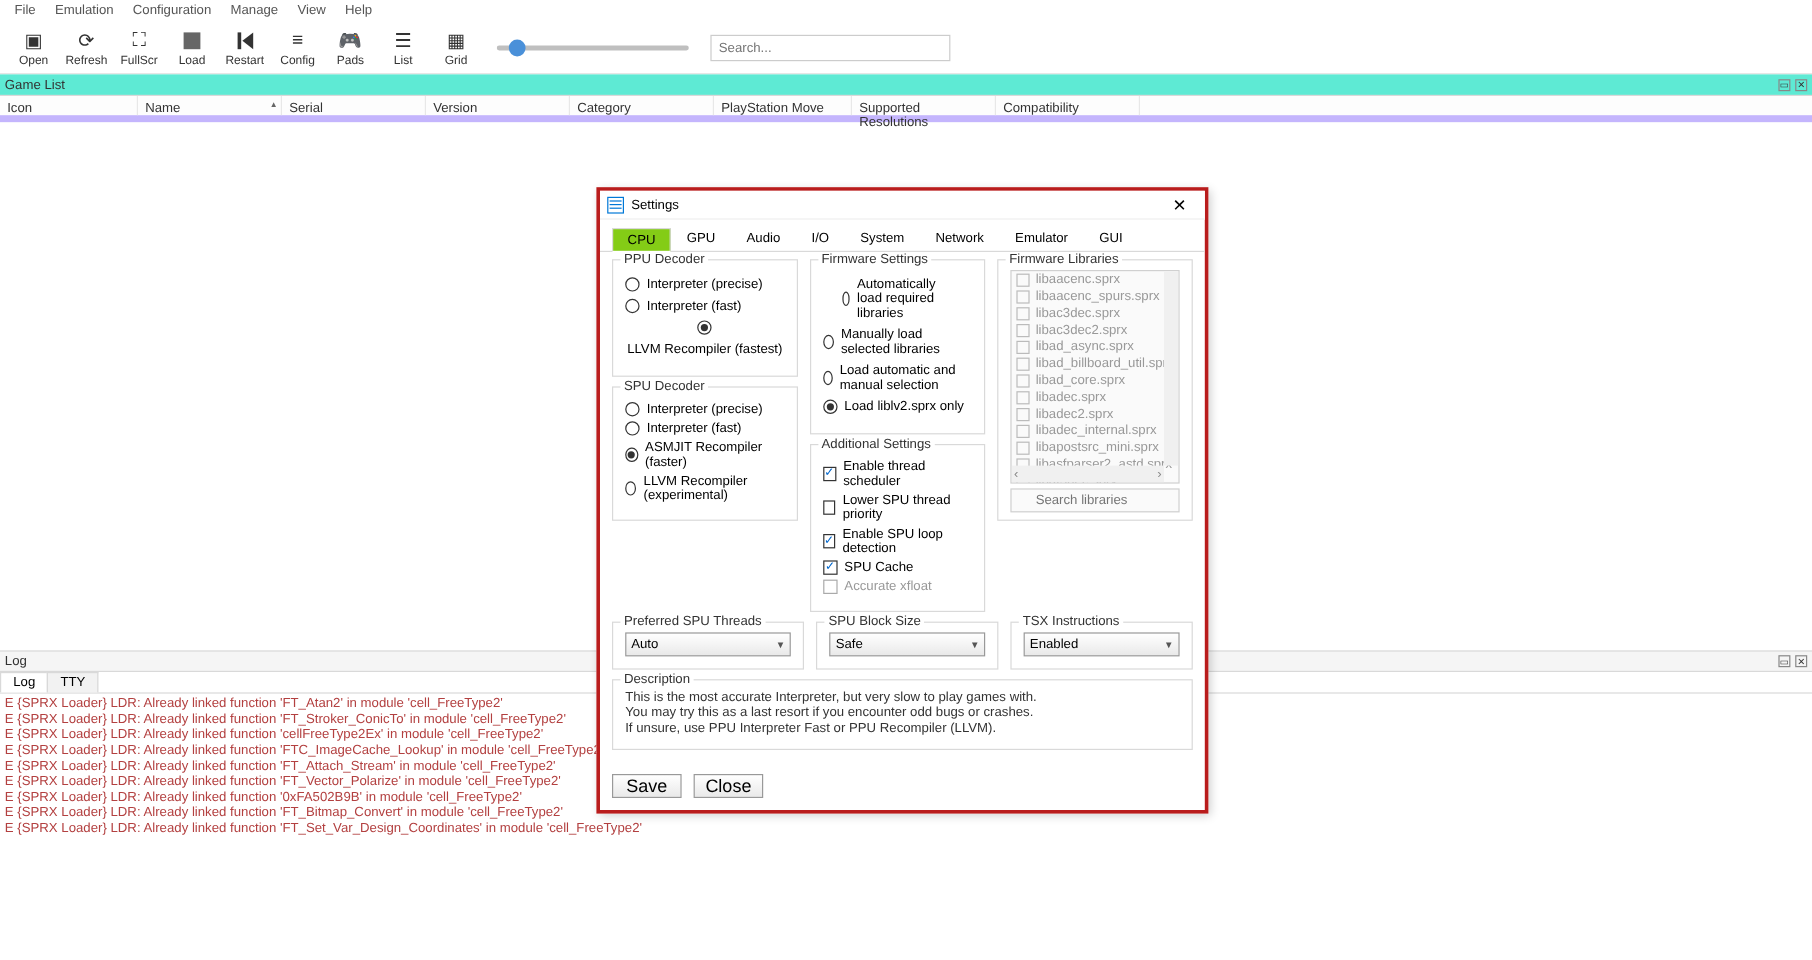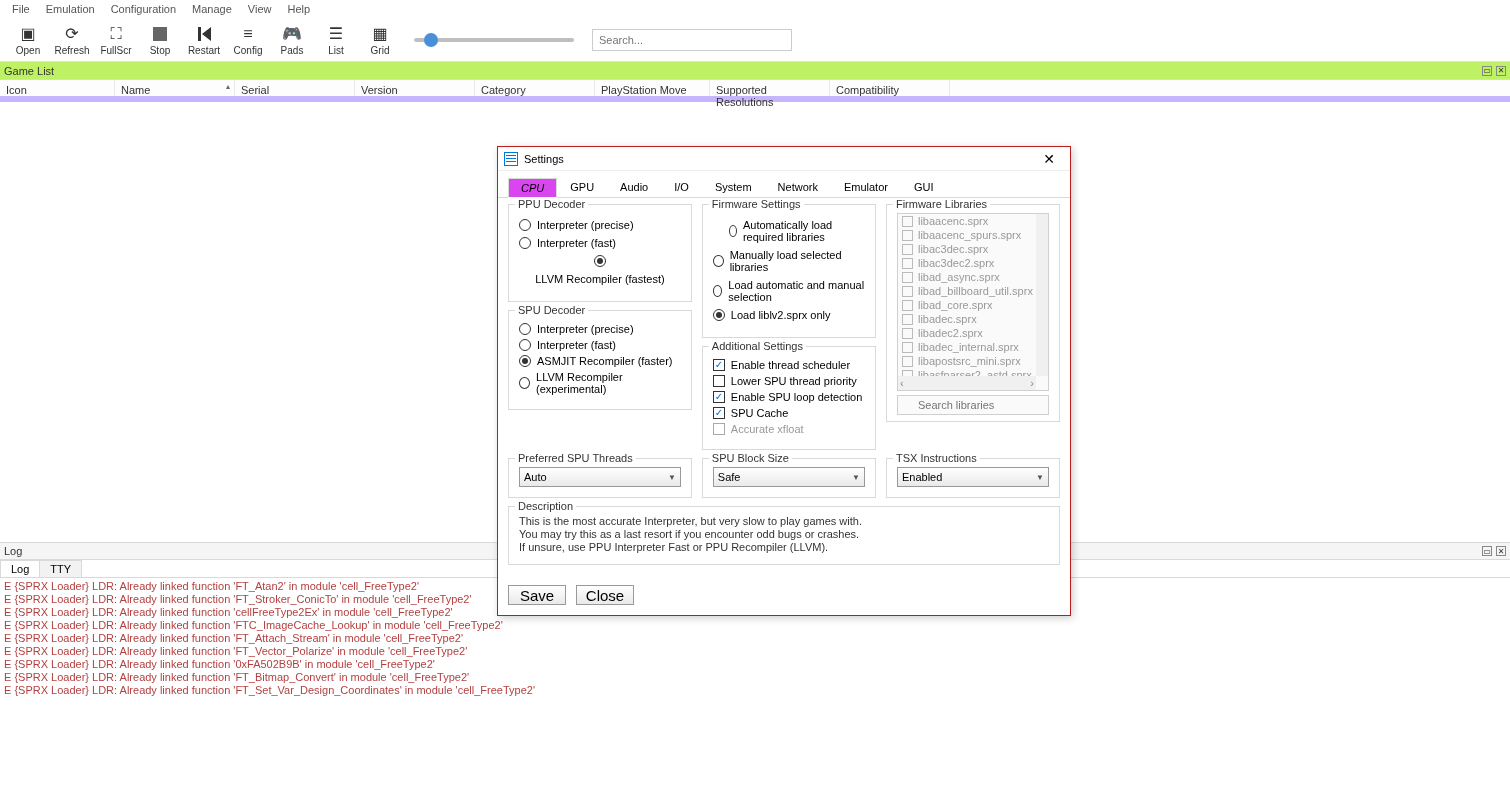--- a/index.html
+++ b/index.html
@@ -17,46 +17,46 @@
 .stop-ico { width: 14px; height: 14px; background: #666; }
 .rewind-ico { display:flex; }
 .rewind-ico .bar{width:3px;height:14px;background:#333;margin-right:1px;}
 .rewind-ico .tri{width:0;height:0;border-right:9px solid #333;border-top:7px solid transparent;border-bottom:7px solid transparent;}
 .slider-wrap { width: 160px; margin: 0 12px; display: flex; align-items: center; }
 .slider-track { height: 4px; background: #bfbfbf; width: 100%; position: relative; border-radius:2px;}
 .slider-thumb { width: 14px; height: 14px; background: #4a90d9; border-radius: 50%; position: absolute; top: -5px; left: 10px; }
 .search { margin-left: 6px; width: 200px; height: 22px; border: 1px solid #ccc; padding: 2px 6px; font-size: 11px; }
 
 
-.gl-title { height: 18px; background: #bef264; border-bottom: 1px solid #d9d9d9; display:flex;align-items:center;padding:0 4px;font-size:11px;color:#333;position:relative;}
+.gl-title { height: 18px; background: #5eead4; border-bottom: 1px solid #d9d9d9; display:flex;align-items:center;padding:0 4px;font-size:11px;color:#333;position:relative;}
 .gl-title .minmax{position:absolute;right:4px;display:flex;gap:4px;}
 .minmax span{width:10px;height:10px;border:1px solid #888;font-size:8px;display:flex;align-items:center;justify-content:center;cursor:pointer;}
 .gl-cols { height: 22px; display: flex; border-bottom: 6px solid #c4b5fd; background:#fdfdfd;}
 .gl-cols .col { border-right: 1px solid #e8e8e8; padding: 4px 6px; font-size: 11px; color: #333; position:relative;}
 .sort-caret{position:absolute;right:4px;top:2px;font-size:8px;color:#666;}
 .gl-body { height: 440px; background:#fff;}
 
 
 .log-title { height: 18px; background: #f5f5f5; border-top:1px solid #d9d9d9;border-bottom: 1px solid #d9d9d9; display:flex;align-items:center;padding:0 4px;font-size:11px;color:#333;position:relative;}
 .log-title .minmax{position:absolute;right:4px;display:flex;gap:4px;}
 .log-tabs { height: 18px; display:flex; border-bottom:1px solid #d9d9d9;}
 .log-tabs .ltab{padding:2px 10px;font-size:11px;border:1px solid #d9d9d9;border-bottom:none;margin-right:-1px;background:#fff;cursor:pointer;}
 .log-tabs .ltab.inactive{background:#f2f2f2;}
 .log-body { height: 120px; overflow-y:scroll; padding:2px 4px; font-size:11px; line-height:13px;}
 .log-line { color: #b34040; white-space: nowrap; }
 
 
-.dlg { position: absolute; left: 497px; top: 146px; width: 574px; background: #fff; border: 1px solid #b91c1c; box-shadow: 2px 2px 8px rgba(0,0,0,.2); }
+.dlg { position: absolute; left: 497px; top: 156px; width: 510px; background: #fff; border: 3px solid #b91c1c; box-shadow: 2px 2px 8px rgba(0,0,0,.2); }
 .dlg-title { height: 24px; display: flex; align-items: center; padding: 0 6px; font-size: 12px; background:#fff; border-bottom:1px solid #eee;}
 .dlg-title .dlg-ico { width:14px;height:14px;border:1px solid #0078d7;margin-right:6px;display:flex;flex-direction:column;justify-content:space-around;padding:1px;}
 .dlg-title .dlg-ico span{height:1px;background:#0078d7;}
 .dlg-title .x { margin-left:auto; width:30px;text-align:center;font-size:14px;cursor:pointer;}
 .dlg-tabs { display:flex; padding: 6px 10px 0 10px; border-bottom:1px solid #d9d9d9;}
 .dlg-tabs .dtab { padding: 3px 12px; font-size:11px; border:1px solid transparent; cursor:pointer;}
-.dlg-tabs .dtab.active { border:1px solid #d9d9d9; border-bottom:1px solid #fff; background:#d946ef; position:relative; top:1px;font-style:italic;}
+.dlg-tabs .dtab.active { border:1px solid #d9d9d9; border-bottom:1px solid #fff; background:#84cc16; position:relative; top:1px;}
 .dlg-body { padding: 6px 10px; }
 .row { display:flex; gap:10px; }
 .grp { border:1px solid #d9d9d9; padding: 8px 10px 10px 10px; position:relative; margin-bottom:8px;}
 .grp-title { position:absolute; top:-7px; left:6px; background:#fff; padding:0 3px; font-size:11px; color:#333;}
 .radio-line, .check-line { display:flex; align-items:center; gap:6px; font-size:11px; margin:4px 0;}
 .radio { width:12px;height:12px;border:1px solid #333;border-radius:50%;display:flex;align-items:center;justify-content:center;}
 .radio.sel::after{content:"";width:6px;height:6px;background:#333;border-radius:50%;}
 .chk { width:12px;height:12px;border:1px solid #333;display:flex;align-items:center;justify-content:center;font-size:10px;line-height:1;color:#0066cc;}
 .chk.disabled{border-color:#aaa;}
 .lbl.disabled{color:#999;}
@@ -98,21 +98,21 @@
       <span class="tlabel">Refresh</span>
     </div>
   <div class="tbtn">
       <span class="ticon">⛶</span>
       <span class="tlabel">FullScr</span>
     </div>
   <div class="tbtn">
       <span class="ticon">
         <span class="stop-ico"></span>
       </span>
-      <span class="tlabel">Stop</span>
+      <span class="tlabel">Load</span>
     </div>
   <div class="tbtn">
       <span class="ticon">
         <span class="rewind-ico">
           <span class="bar"></span>
           <span class="tri"></span>
         </span>
       </span>
       <span class="tlabel">Restart</span>
     </div>

